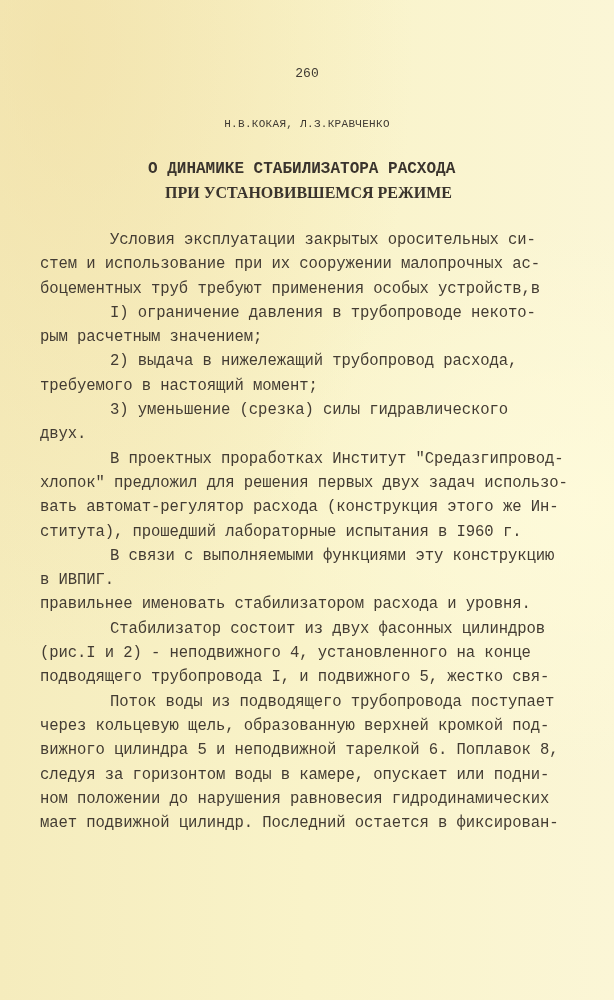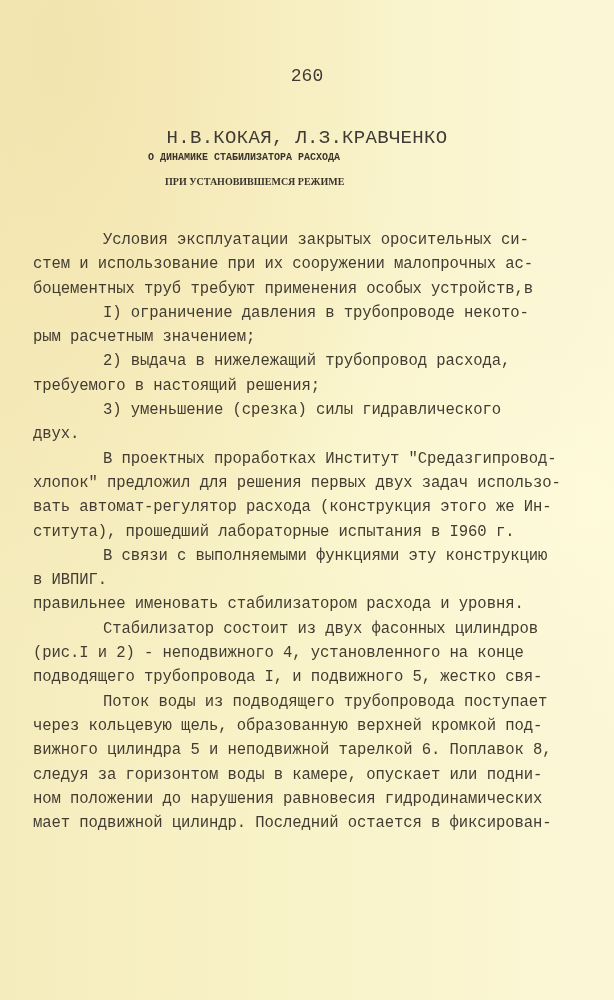--- a/index.html
+++ b/index.html
@@ -10,33 +10,33 @@
       radial-gradient(ellipse at 10% 5%, rgba(240,220,160,0.55), rgba(0,0,0,0) 45%),
       radial-gradient(ellipse at 95% 50%, rgba(255,252,220,0.7), rgba(0,0,0,0) 40%),
       linear-gradient(90deg, #f5ecbd 0%, #f9f3c9 50%, #fbf6d6 100%);
     position: relative;
     font-family: "Liberation Mono", "DejaVu Sans Mono", monospace;
     color: #4a4238;
   }
   .page { position: absolute; left: 0; top: 0; width: 614px; height: 1000px; }
   .page-number {
     position: absolute; top: 66px; left: 0; width: 614px;
-    text-align: center; font-size: 18px; color: #3f3a33;
+    text-align: center; font-size: 13px; color: #3f3a33;
   }
   .authors {
     position: absolute; top: 118px; left: 0; width: 614px;
-    text-align: center; font-size: 19px; letter-spacing: 0.3px; color: #3f3a33; margin-top: 9px;
+    text-align: center; font-size: 11px; letter-spacing: 0.3px; color: #3f3a33;
   }
   .title {
-    position: absolute; top: 146px; left: 148px; width: 400px;
-    font-size: 10px; line-height: 24px; color: #3a342d; font-weight: bold;
+    position: absolute; top: 157px; left: 148px; width: 400px;
+    font-size: 16px; line-height: 24px; color: #3a342d; font-weight: bold;
   }
   .title .l2 { padding-left: 17px; font-family: Liberation Serif, serif; }
   .body {
-    position: absolute; top: 228px; left: 33px; width: 560px;
+    position: absolute; top: 228px; left: 40px; width: 560px;
     font-size: 15.6px; line-height: 24.3px; color: #433c33;
     letter-spacing: -0.1px;
   }
   .line { white-space: pre; display: block; }
   .indent { padding-left: 70px; }
 </style>
 </head>
 <body>
 
 <div class="page">
@@ -46,21 +46,21 @@
     <span class="line">О ДИНАМИКЕ СТАБИЛИЗАТОРА РАСХОДА</span>
     <span class="line l2">ПРИ УСТАНОВИВШЕМСЯ РЕЖИМЕ</span>
   </div>
   <div class="body" id="body">
       <span class="line indent">Условия эксплуатации закрытых оросительных си-</span>
       <span class="line">стем и использование при их сооружении малопрочных ас-</span>
       <span class="line">боцементных труб требуют применения особых устройств,в</span>
       <span class="line indent">I) ограничение давления в трубопроводе некото-</span>
       <span class="line">рым расчетным значением;</span>
       <span class="line indent">2) выдача в нижележащий трубопровод расхода,</span>
-      <span class="line">требуемого в настоящий решения;</span>
+      <span class="line">требуемого в настоящий момент;</span>
       <span class="line indent">3) уменьшение (срезка) силы гидравлического</span>
       <span class="line">двух.</span>
       <span class="line indent">В проектных проработках Институт "Средазгипровод-</span>
       <span class="line">хлопок" предложил для решения первых двух задач использо-</span>
       <span class="line">вать автомат-регулятор расхода (конструкция этого же Ин-</span>
       <span class="line">ститута), прошедший лабораторные испытания в I960 г.</span>
       <span class="line indent">В связи с выполняемыми функциями эту конструкцию</span>
       <span class="line">в ИВПИГ.</span>
       <span class="line">правильнее именовать стабилизатором расхода и уровня.</span>
       <span class="line indent">Стабилизатор состоит из двух фасонных цилиндров</span>

